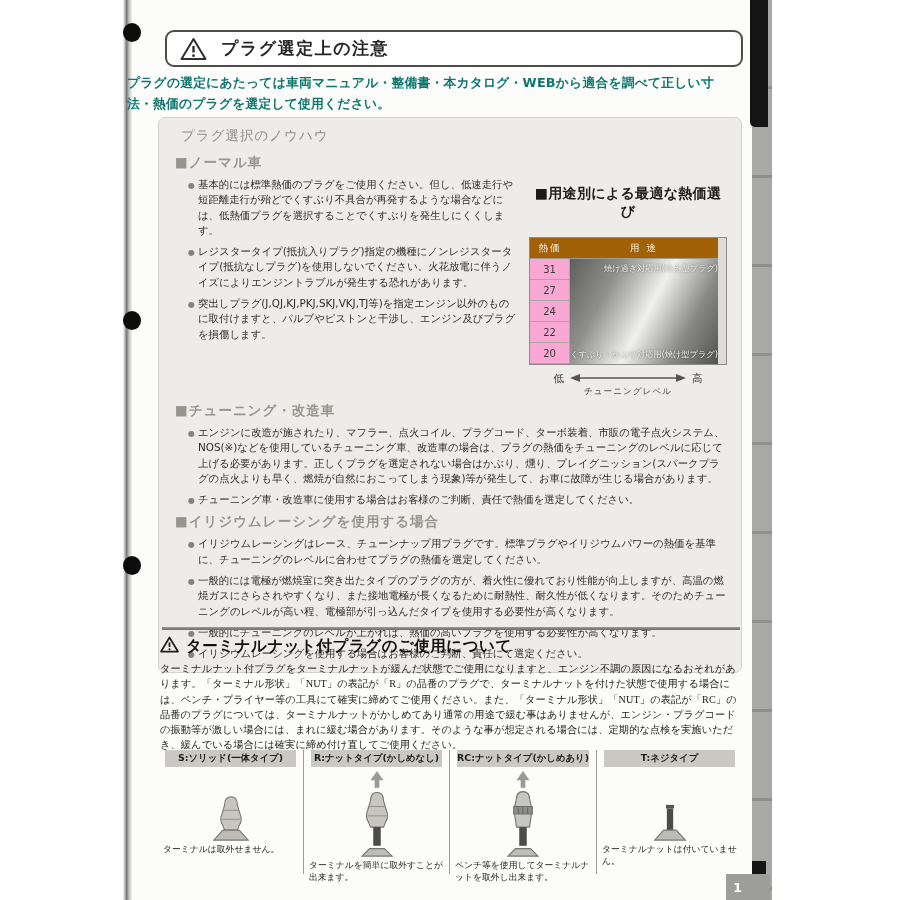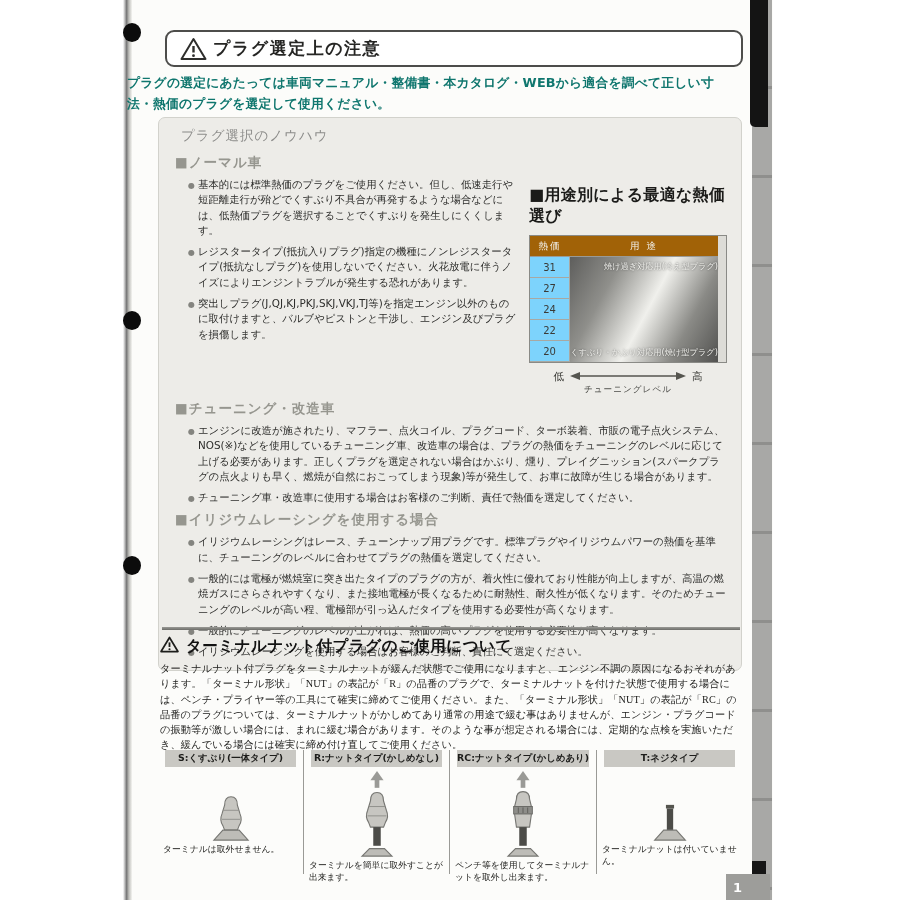--- a/index.html
+++ b/index.html
@@ -16,46 +16,46 @@
   .spine { position:absolute; left:752px; top:0; width:20px; height:900px;
            background:repeating-linear-gradient(180deg,#a8a8a6 0 86px,#8f8f8d 86px 89px),
            linear-gradient(90deg,#9f9f9d,#c9c9c6 60%,#ffffff); }
   .spine-top { position:absolute; left:750px; top:0; width:18px; height:127px; background:#141414; border-bottom-left-radius:5px; }
   .tab-notch { position:absolute; left:752px; top:861px; width:14px; height:39px; background:#161616; }
   .page-tab { position:absolute; left:726px; top:874px; width:44px; height:26px; background:#9d9d9a;
               color:#fff; font-weight:bold; font-size:13px; display:flex; align-items:center; padding-left:7px; }
 
   
   .notice-box { position:absolute; left:165px; top:30px; width:578px; height:37px; background:#fff;
-                border:2px solid #4d4d4b; border-radius:9px; display:flex; align-items:center; gap:6px; padding-left:13px; }
+                border:2px solid #4d4d4b; border-radius:9px; display:flex; align-items:center; gap:14px; padding-left:13px; }
   .notice-title { font-weight:bold; font-size:17px; color:#262624; letter-spacing:1.5px; }
   .warn-icon svg { display:block; }
 
   .intro { position:absolute; left:127px; top:73px; width:612px; font-weight:bold; font-size:12.8px;
            line-height:1.62; color:#0f766e; letter-spacing:0.2px; }
 
   
   .panel { position:absolute; left:158px; top:117px; width:584px; min-height:476px; background:#edecE8;
            background:#edece8; border:1px solid #d2d2cc; border-radius:7px; padding:7px 12px 4px 16px; }
   .panel-title { color:#8d8d8b; font-size:13.5px; letter-spacing:1px; margin:2px 0 9px 6px; }
   .sec-head { color:#96968f; font-weight:bold; font-size:13.5px; letter-spacing:1px; margin:4px 0 5px 0; }
   .bullet { display:flex; font-size:10.4px; color:#2d2d2b; line-height:1.47; margin:0 0 6px 13px; }
   .dot { color:#84847f; font-size:8px; margin-right:3px; padding-top:3px; flex:0 0 auto; }
   .note { font-size:9.4px; color:#33332f; margin:-2px 0 5px 28px; }
 
   .normal-row { display:flex; align-items:flex-start; }
   .normal-bullets { width:342px; }
 
   
   .chart { width:198px; margin-left:12px; margin-top:8px; }
-  .chart-title { font-weight:bold; font-size:16px; color:#1b1b19; margin-bottom:8px; letter-spacing:0.3px; }
+  .chart-title { font-weight:bold; font-size:14px; color:#1b1b19; margin-bottom:16px; letter-spacing:0.3px;text-align:center; }
   .hr-table { display:grid; grid-template-columns:40px 148px; border:1px solid #8a8a86; background:#dddcd7; }
   .hr-th { background:#a16207; color:#f4f4f1; font-size:9.5px; text-align:center; padding:4px 0 3px;
            border-bottom:1px solid #9a9a96; letter-spacing:2px; }
-  .hr-num { background:#7dd3fc; color:#3a3a36; font-size:10px; text-align:center; padding:5px 0 4px;
+  .hr-num { background:#f9a8d4; color:#3a3a36; font-size:10px; text-align:center; padding:5px 0 4px;
             border-bottom:1px solid #a8a8a2; border-right:1px solid #a8a8a2; }
   .hr-usage { grid-column:2; grid-row:2 / span 5; position:relative;
               background:linear-gradient(118deg,#5e5e5c 0%,#8f8f8b 26%,#f0f0ec 52%,#8a8a86 76%,#525250 100%); }
   .usage-label { position:absolute; left:0; width:100%; text-align:center; font-size:8.2px; color:#f2f2ee;
                  white-space:nowrap; text-shadow:0 0 2px rgba(40,40,40,.8); }
   .usage-top { top:4px;text-align:right; } .usage-bottom { bottom:4px; }
   .axis-row { display:flex; align-items:center; justify-content:center; gap:5px; margin-top:7px; font-size:10.5px; color:#33332f; }
   .axis-label { text-align:center; font-size:8.6px; color:#4a4a46; margin-top:0px; letter-spacing:1px; }
 
   
@@ -192,21 +192,21 @@
     </svg>
   </span>
   <span class="term-title">ターミナルナット付プラグのご使用について</span>
 </div>
 
 <p class="term-body">ターミナルナット付プラグをターミナルナットが緩んだ状態でご使用になりますと、エンジン不調の原因になるおそれがあります。「ターミナル形状」「NUT」の表記が「R」の品番のプラグで、ターミナルナットを付けた状態で使用する場合には、ペンチ・プライヤー等の工具にて確実に締めてご使用ください。また、「ターミナル形状」「NUT」の表記が「RC」の品番のプラグについては、ターミナルナットがかしめてあり通常の用途で緩む事はありませんが、エンジン・プラグコードの振動等が激しい場合には、まれに緩む場合があります。そのような事が想定される場合には、定期的な点検を実施いただき、緩んでいる場合には確実に締め付け直してご使用ください。</p>
 
 <div class="types">
 
   <div class="type-col">
-    <div class="type-head">S:くすぶり(一体タイプ)</div>
+    <div class="type-head">S:ソリッド(一体タイプ)</div>
     <div class="type-fig">
       <svg width="48" height="56" viewBox="0 0 48 62">
         <path d="M17,22 Q17,13 24,13 Q31,13 31,22 L34,32 Q37,39 33,45 L31,50 L17,50 L15,45 Q11,39 14,32 Z" fill="#c7c6c1" stroke="#767672" stroke-width="1.2"></path>
         <line x1="15" y1="28" x2="33" y2="28" stroke="#8e8e8a" stroke-width="1"></line>
         <line x1="14" y1="38" x2="34" y2="38" stroke="#8e8e8a" stroke-width="1"></line>
         <polygon points="5,61 43,61 33,50 15,50" fill="#bdbcb7" stroke="#767672" stroke-width="1.2"></polygon>
       </svg>
     </div>
     <div class="type-cap">ターミナルは取外せません。</div>
   </div>

